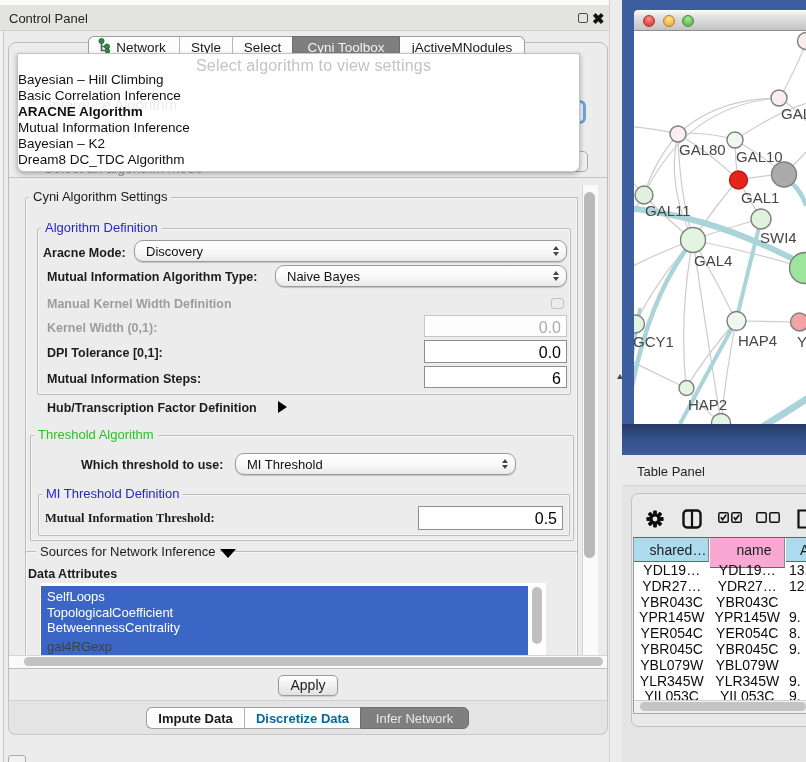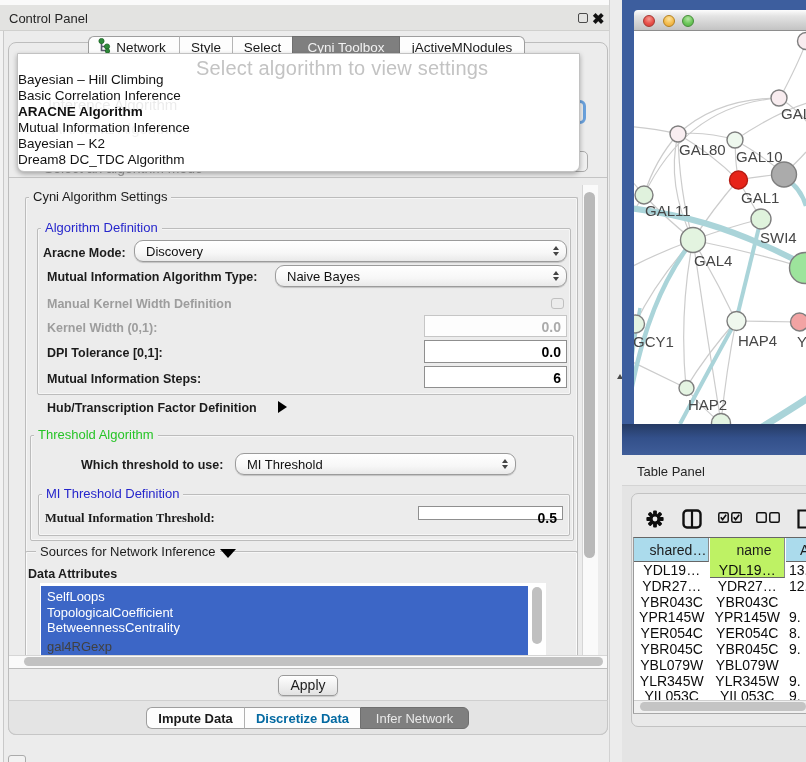--- a/index.html
+++ b/index.html
@@ -14,21 +14,21 @@
   box-shadow:0 1px 1px rgba(0,0,0,0.18); font-size:13px; color:#111; }
 .combo .ctext { position:absolute; left:11px; top:3px; }
 .updn { position:absolute; right:6px; top:3px; width:7px; height:14px; }
 .updn:before { content:""; position:absolute; left:0; top:2px;
   border-left:3px solid transparent; border-right:3px solid transparent;
   border-bottom:4.5px solid #444; }
 .updn:after { content:""; position:absolute; left:0; bottom:2px;
   border-left:3px solid transparent; border-right:3px solid transparent;
   border-top:4.5px solid #444; }
 .inp { position:absolute; background:#fff; border:1px solid #8f8f8f;
-  font-size:14px; color:#000; text-align:right; padding:3px 5px 0 0;font-weight:bold; }
+  font-size:16px; color:#000; text-align:right; padding:3px 5px 0 0; }
 .grp { position:absolute; border:1px solid #bcbcbc; border-radius:2px;
   box-shadow:inset 0 0 0 1px rgba(255,255,255,0.55); }
 .gtitle { position:absolute; background:#ececec; padding:0 4px; font-size:13px;
   white-space:nowrap; line-height:13px; }
 .tab { position:absolute; top:36px; height:23px; background:#fdfdfd;
   border:1px solid #9e9e9e; font-size:13.5px; color:#1a1a1a; text-align:center;
   line-height:21px; white-space:nowrap; }
 .trow { display:flex; height:15.8px; line-height:15.8px; white-space:nowrap; }
 .trow span { width:75.5px; text-align:center; flex:none; }
 .trow i { font-style:normal; padding-left:4px; flex:none; }
@@ -100,21 +100,21 @@
   <div class="gtitle" style="left:34px;top:428px;color:#27c427;">Threshold Algorithm</div>
   <div class="lbl abs" style="left:81px;top:458px;">Which threshold to use:</div>
   <div class="combo" style="left:235px;top:453px;width:281px;height:22px;">
     <span class="ctext">MI Threshold</span>
       <span class="updn"></span>
   </div>
 
   <div class="grp" style="left:38px;top:494px;width:532px;height:42px;"></div>
   <div class="gtitle" style="left:42px;top:487px;color:#2626cc;">MI Threshold Definition</div>
   <div class="lbl abs" style="left:45px;top:511px;font-family:Liberation Serif, serif;">Mutual Information Threshold:</div>
-  <div class="inp" style="left:418px;top:506px;width:145px;height:14px;">0.5</div>
+  <div class="inp" style="left:418px;top:506px;width:145px;height:24px;">0.5</div>
 
   <div class="grp" style="left:25px;top:551px;width:553px;height:112px;border-bottom:none;"></div>
   <div class="gtitle" style="left:36px;top:545px;color:#1c1c1c;">Sources for Network Inference</div>
   <div class="abs" style="left:220px;top:549px;width:0;height:0;border-left:8px solid transparent;border-right:8px solid transparent;border-top:9px solid #000;"></div>
   <div class="lbl abs" style="left:28px;top:567px;">Data Attributes</div>
   <div class="abs" style="left:40px;top:583px;width:506px;height:72px;background:#ffffff;"></div>
   <div class="abs" style="left:41px;top:586px;width:487px;height:69px;background:#3c66c6;"></div>
   <div class="abs" style="left:47px;top:589px;font-size:13px;color:#fff;line-height:15.5px;">SelfLoops<br>TopologicalCoefficient<br>BetweennessCentrality</div>
   <div class="abs" style="left:47px;top:639px;font-size:13px;color:#404040;">gal4RGexp</div>
   <div class="abs" style="left:532px;top:587px;width:10px;height:57px;background:#c0c0c0;border-radius:5px;"></div>
@@ -134,21 +134,21 @@
   <div class="abs" style="left:360px;top:707px;width:109px;height:22px;background:#7f7f7f;border:1px solid #6f6f6f;border-radius:0 6px 6px 0;font-size:13px;color:#e9e9e9;text-align:center;line-height:21px;">Infer Network</div>
 
   <div class="abs" style="left:8px;top:755px;width:18px;height:10px;border:1px solid #ababab;border-radius:3px;background:#f2f2f2;"></div>
 
   <div class="abs" style="left:609px;top:0;width:1px;height:762px;background:#d2d2d2;"></div>
   <div class="abs" style="left:610px;top:0;width:12px;height:762px;background:#ececec;"></div>
   <div class="abs" style="left:617px;top:374px;width:0;height:0;border-left:3px solid transparent;border-right:3px solid transparent;border-bottom:5px solid #4a4a4a;"></div>
 
   <div class="abs" style="left:44px;top:160px;font-size:14px;color:#9f9f9f;">Select an algorithm mode</div>
   <div class="abs" style="left:17px;top:53px;width:563px;height:119px;background:#ffffff;border:1px solid #c2c2c2;border-radius:0 0 7px 7px;box-shadow:0 2px 5px rgba(0,0,0,0.3);"></div>
-  <div class="abs" style="left:196px;top:57px;font-size:20px;letter-spacing:0.2px;color:#c3c3c3;">Select algorithm to view settings</div>
+  <div class="abs" style="left:196px;top:57px;font-size:16px;letter-spacing:0.2px;color:#c3c3c3;">Select algorithm to view settings</div>
   <div class="abs" style="left:48px;top:96px;font-size:15px;color:rgba(60,60,60,0.10);">Inference Algorithm</div>
   <div class="abs" style="left:52px;top:120px;font-size:15px;color:rgba(60,60,60,0.07);">ARACNE Algorithm</div>
   <div class="abs" style="left:18px;top:72px;width:560px;font-size:13.5px;color:#111;line-height:16px;">
     Bayesian – Hill Climbing<br>
     Basic Correlation Inference<br>
     <b>ARACNE Algorithm</b><br>
     Mutual Information Inference<br>
     Bayesian – K2<br>
     Dream8 DC_TDC Algorithm
   </div>
@@ -272,21 +272,21 @@
   <svg class="abs" style="left:756px;top:512px;" width="24" height="12" viewBox="0 0 24 12">
     <rect x="0.8" y="0.8" width="9.4" height="9.4" rx="1.5" fill="none" stroke="#111" stroke-width="1.5"></rect>
     <rect x="13.8" y="0.8" width="9.4" height="9.4" rx="1.5" fill="none" stroke="#111" stroke-width="1.5"></rect>
   </svg>
   <svg class="abs" style="left:797px;top:509px;" width="16" height="20" viewBox="0 0 16 20">
     <path d="M1.5 1.5 L9.5 1.5 L14.5 6.5 L14.5 18.5 L1.5 18.5 Z" fill="none" stroke="#111" stroke-width="2.2"></path>
   </svg>
 
   <div class="abs" style="left:633px;top:537px;width:173px;height:176px;background:#fff;border-top:1px solid #666;border-left:1px solid #9a9a9a;"></div>
   <div class="abs" style="left:634px;top:538px;width:75px;height:24px;background:#abdbec;border-right:1px solid #8a8a8a;border-bottom:1px solid #666;font-size:14px;color:#1b1b1b;text-align:center;text-indent:14px;line-height:24px;">shared…</div>
-  <div class="abs" style="left:710px;top:538px;width:75px;height:40px;background:#bef264;border-right:1px solid #8a8a8a;border-bottom:1px solid #666;font-size:14px;color:#1b1b1b;text-align:center;text-indent:14px;line-height:24px;">name</div>
+  <div class="abs" style="left:710px;top:538px;width:75px;height:30px;background:#f9a8d4;border-right:1px solid #8a8a8a;border-bottom:1px solid #666;font-size:14px;color:#1b1b1b;text-align:center;text-indent:14px;line-height:24px;">name</div>
   <div class="abs" style="left:786px;top:538px;width:20px;height:24px;background:#abdbec;border-bottom:1px solid #666;font-size:14px;color:#1b1b1b;padding-left:14px;line-height:24px;">A</div>
   <div class="abs" id="trows" style="left:634px;top:563px;width:172px;height:139px;overflow:hidden;font-size:14px;color:#0c0c0c;">
     <div class="trow">
         <span>YDL19…</span>
         <span>YDL19…</span>
         <i>13.</i>
       </div>
     <div class="trow">
         <span>YDR27…</span>
         <span>YDR27…</span>

